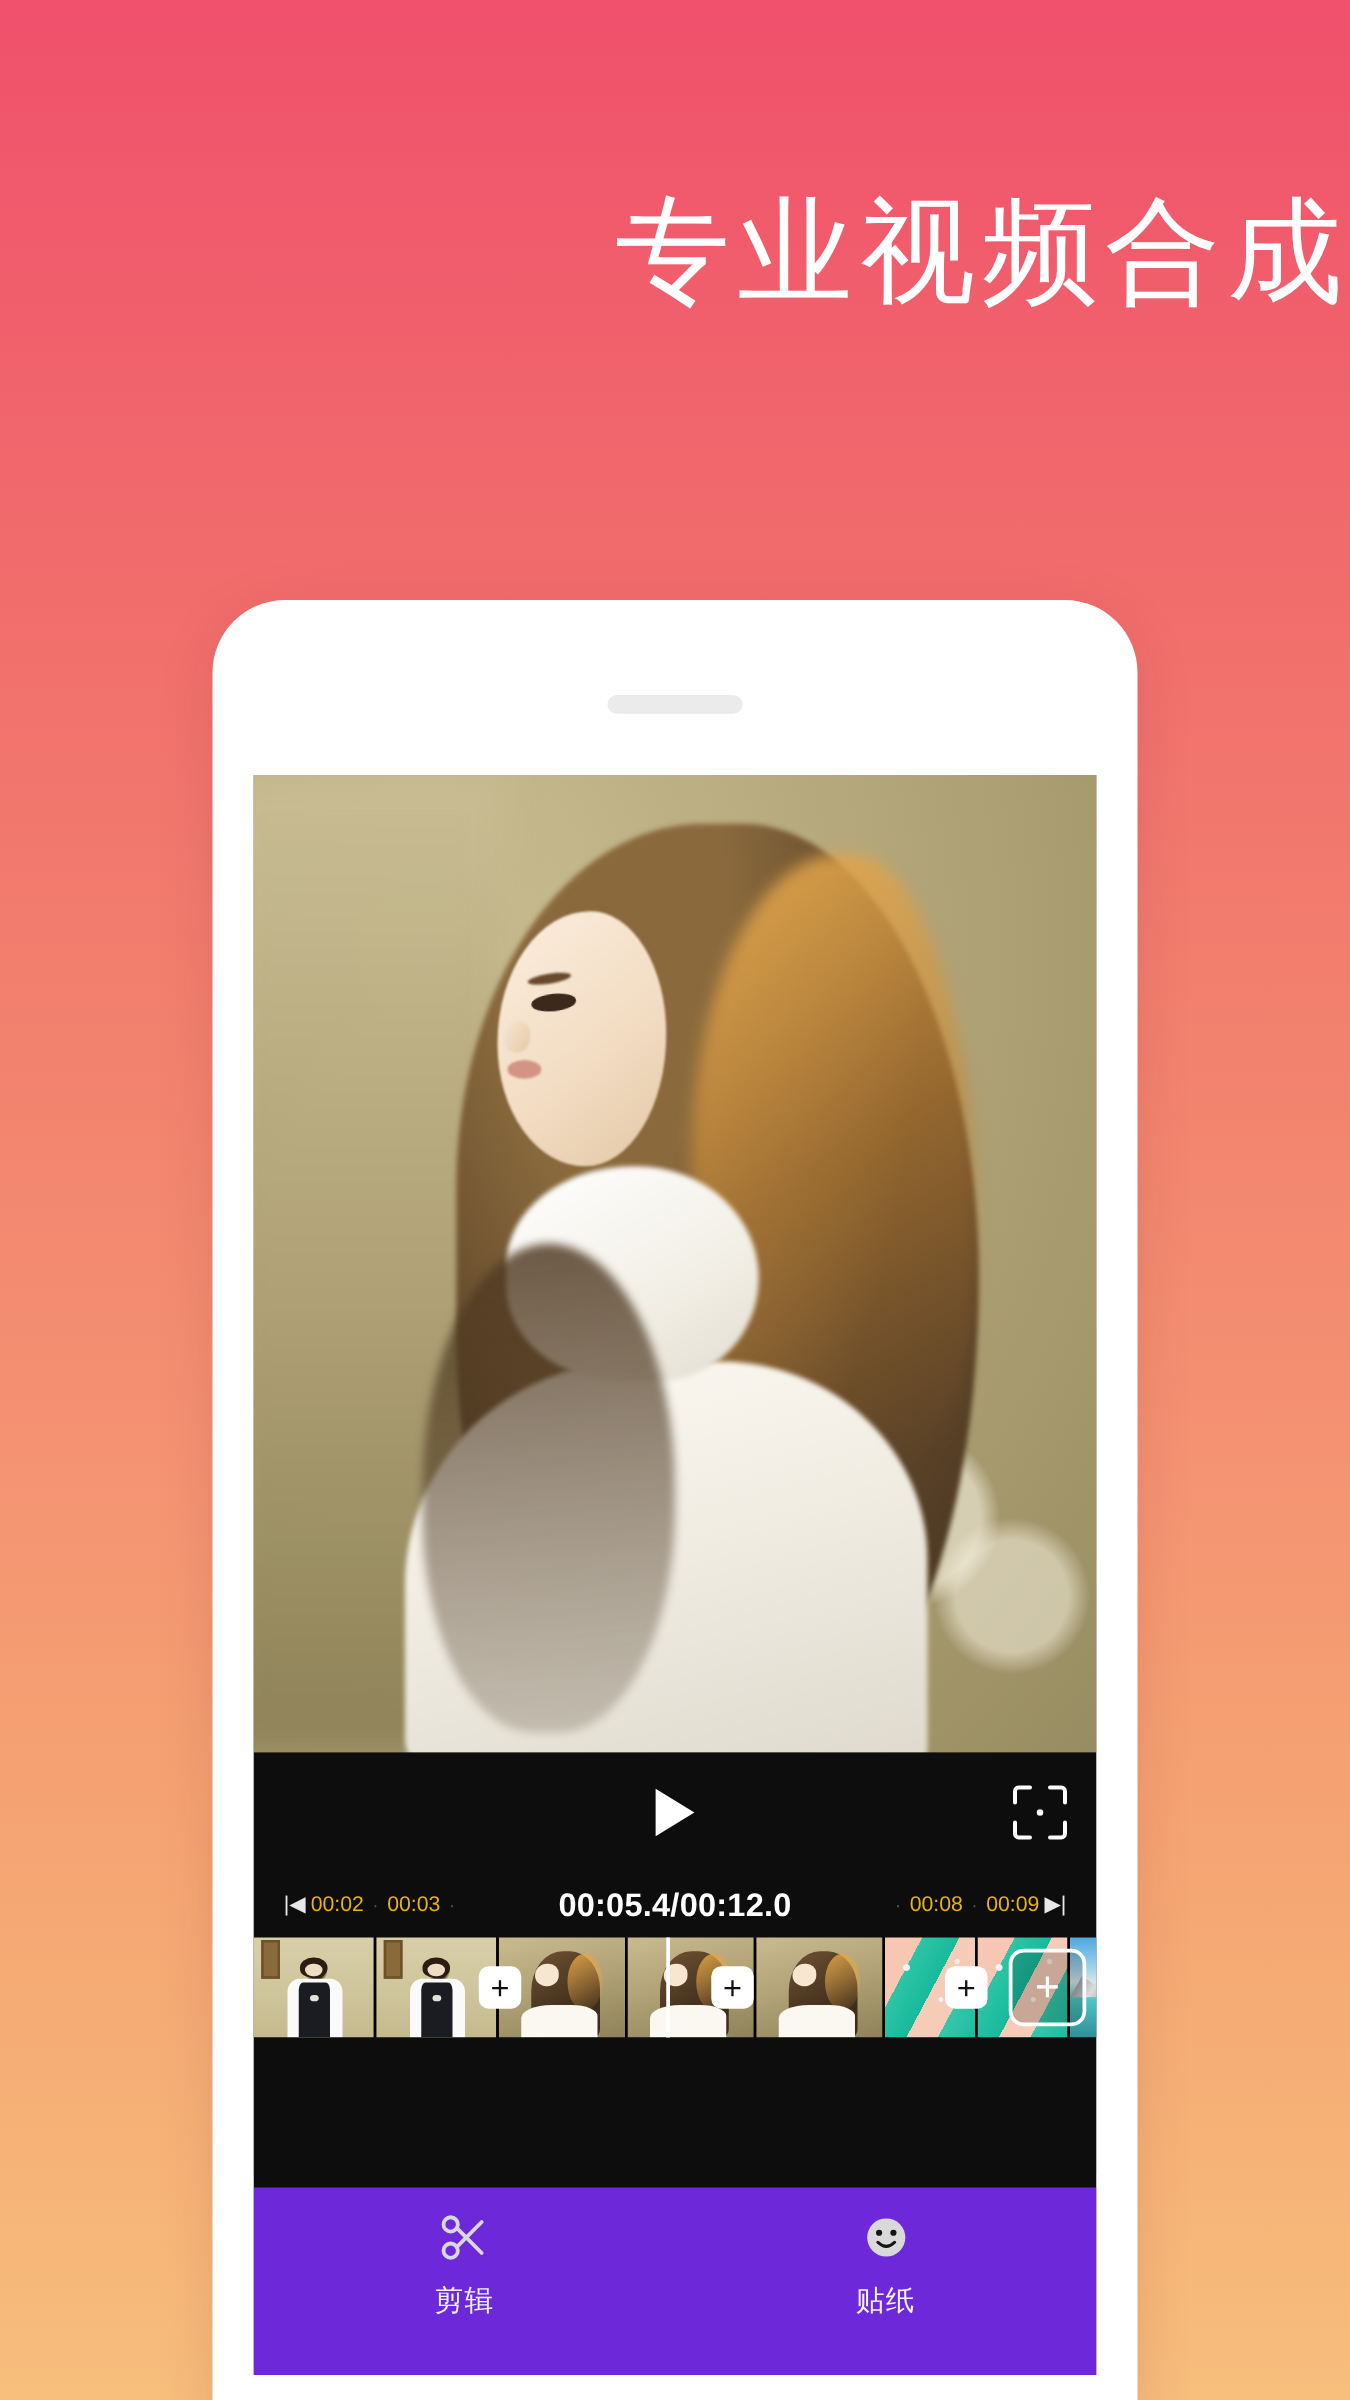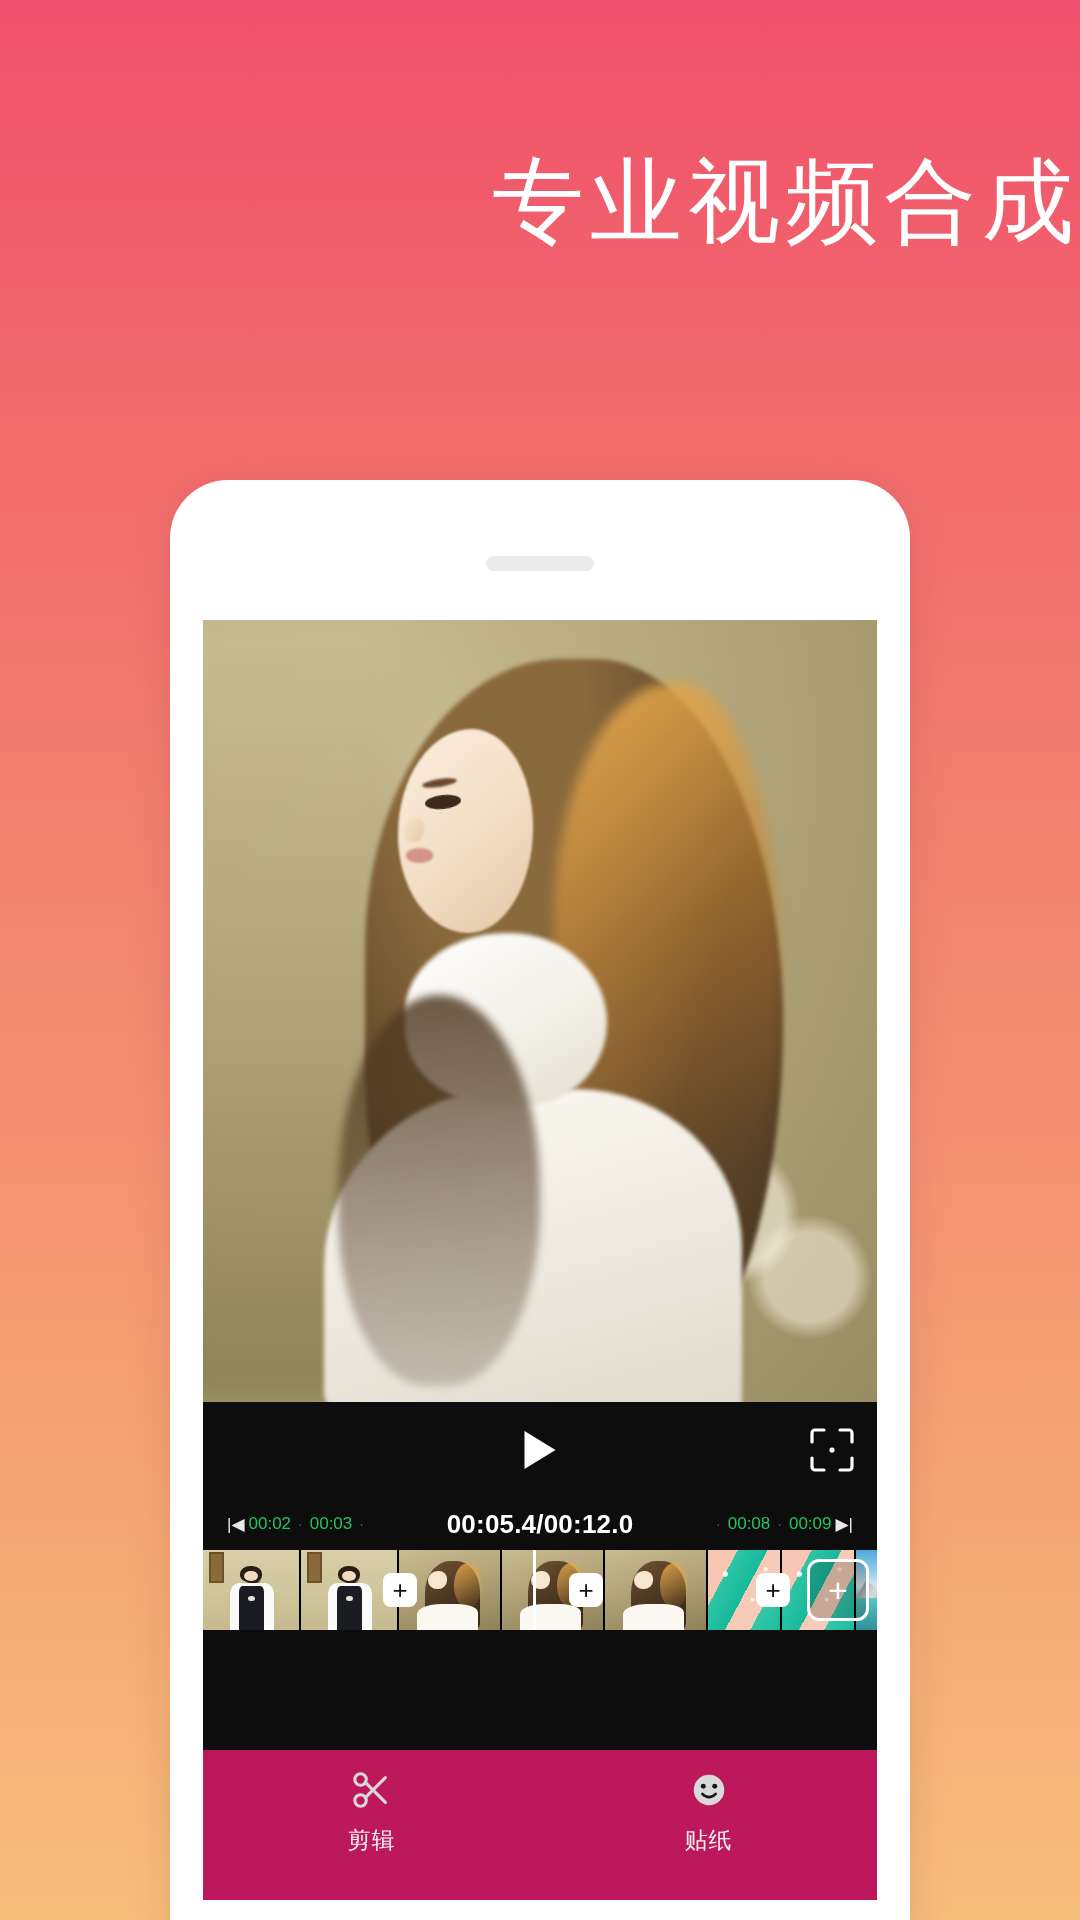--- a/index.html
+++ b/index.html
@@ -117,21 +117,21 @@
     width:46px;height:46px;cursor:pointer;
   }
 
   
   .ruler{
     position:absolute;left:0;top:878px;width:100%;height:52px;
     background:#0d0d0d;color:#6a6a6a;
     font-size:17px;display:flex;align-items:center;
   }
   .ruler .tick{color:#5c5c5c;font-size:14px;padding:0 7px;}
-  .ruler .tm{color:#22c55e;}
+  .ruler .tm{color:#eab308;}
   .cur{
     position:absolute;left:50%;top:50%;transform:translate(-50%,-50%);
     color:#ffffff;font-size:26px;font-weight:bold;white-space:nowrap;
     letter-spacing:.2px;
   }
   .navi{color:#e8e8e8;font-size:17px;padding:0 4px;}
   .lside{position:absolute;left:20px;display:flex;align-items:center;}
   .rside{position:absolute;right:20px;display:flex;align-items:center;}
 
   
@@ -204,21 +204,21 @@
     display:flex;align-items:center;justify-content:center;
     color:#fff;font-size:34px;line-height:1;cursor:pointer;z-index:6;
   }
   .playhead{
     position:absolute;top:0;height:80px;width:3px;background:#fff;z-index:5;
   }
 
   
   .toolbar{
     position:absolute;left:0;bottom:0;width:100%;height:150px;
-    background:#be185d;display:flex;align-items:center;justify-content:space-around;
+    background:#6d28d9;display:flex;align-items:center;justify-content:space-around;
     padding-bottom:25px;box-sizing:border-box;
   }
   .tool{
     display:flex;flex-direction:column;align-items:center;gap:14px;
     width:96px;cursor:pointer;
   }
   .tool .gi{height:42px;display:flex;align-items:center;justify-content:center;}
   .tool .lb{color:#f2f2f2;font-size:23px;letter-spacing:1px;
     font-family:"DejaVu Sans","Liberation Sans",sans-serif;}
 

